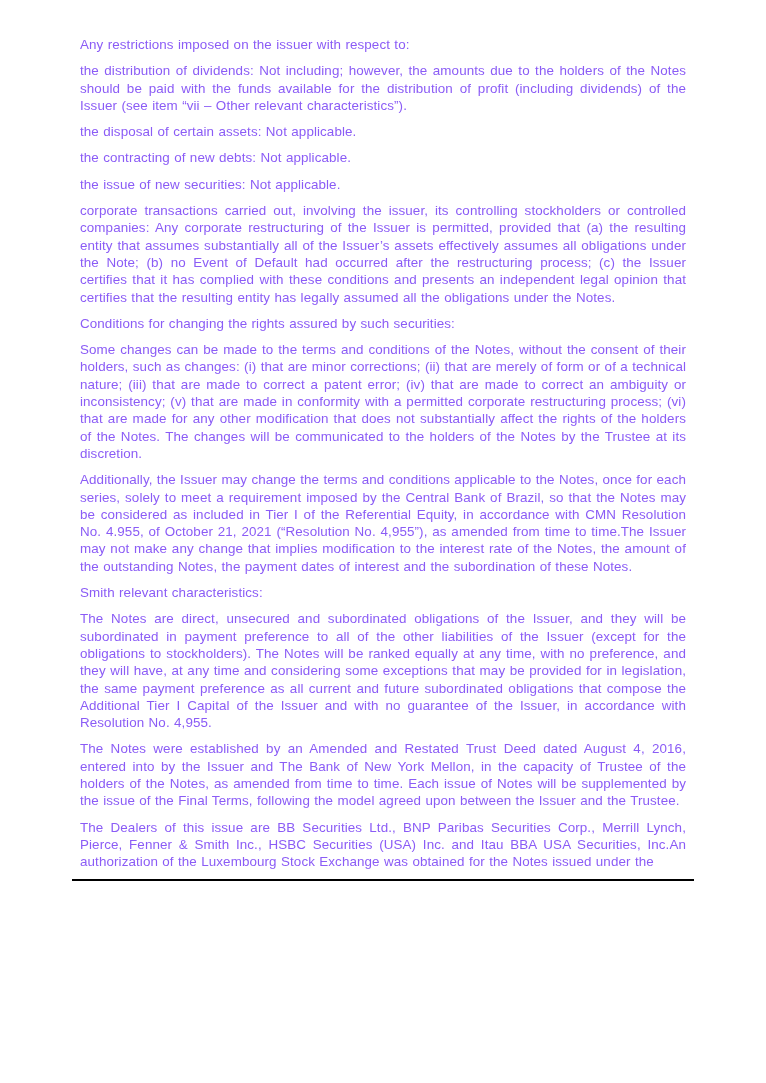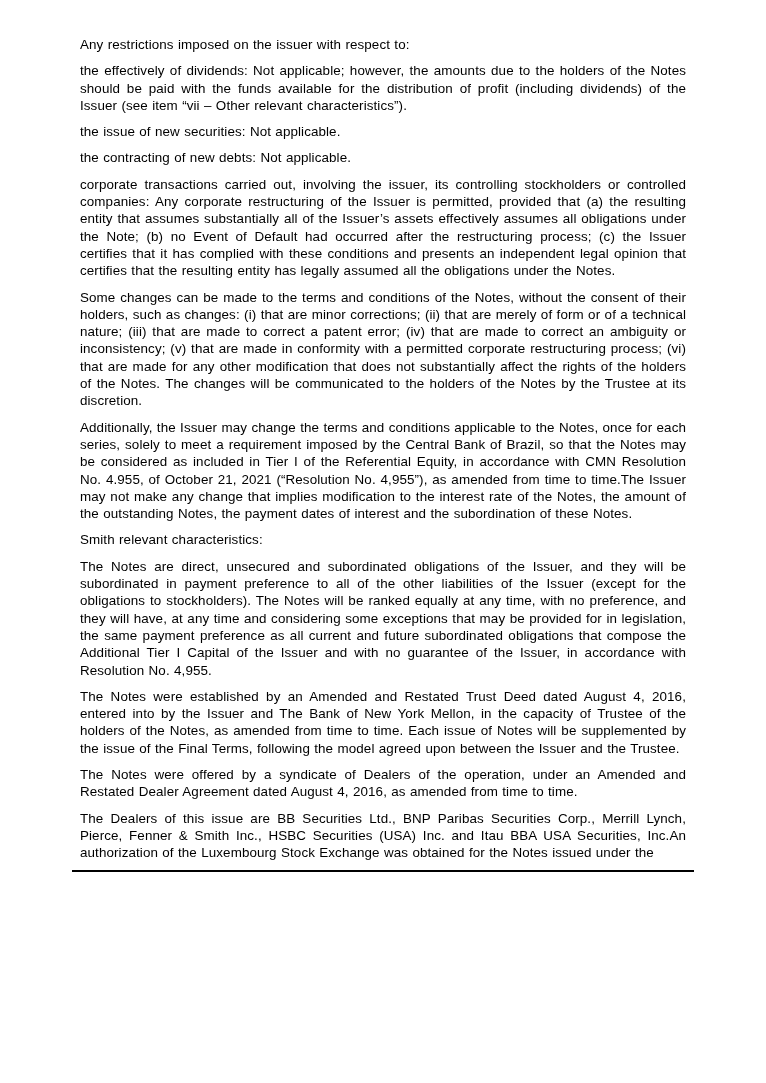--- a/index.html
+++ b/index.html
@@ -7,21 +7,21 @@
     padding: 0;
     background: #ffffff;
   }
   .page {
     position: relative;
     width: 766px;
     height: 1083px;
     background: #ffffff;
     overflow: hidden;
     font-family: "Liberation Sans", "DejaVu Sans", sans-serif;
-    color: #000000;
+    color: #8b5cf6;
   }
   .content {
     position: absolute;
     top: 36px;
     left: 80px;
     right: 80px;
   }
   .content p {
     margin: 0 0 9px 0;
     font-size: 13.4px;
@@ -37,26 +37,27 @@
     border-top: 2px solid #000000;
     height: 0;
   }
 </style>
 </head>
 <body>
 
 <div class="page">
   <div class="content">
     <p>Any restrictions imposed on the issuer with respect to:</p>
-    <p>the effectively of dividends: Not applicable; however, the amounts due to the holders of the Notes should be paid with the funds available for the distribution of profit (including dividends) of the Issuer (see item “vii – Other relevant characteristics”).</p>
+    <p>the distribution of dividends: Not including; however, the amounts due to the holders of the Notes should be paid with the funds available for the distribution of profit (including dividends) of the Issuer (see item “vii – Other relevant characteristics”).</p>
+    <p>the disposal of certain assets: Not applicable.</p>
+    <p>the contracting of new debts: Not applicable.</p>
     <p>the issue of new securities: Not applicable.</p>
-    <p>the contracting of new debts: Not applicable.</p>
     <p>corporate transactions carried out, involving the issuer, its controlling stockholders or controlled companies: Any corporate restructuring of the Issuer is permitted, provided that (a) the resulting entity that assumes substantially all of the Issuer’s assets effectively assumes all obligations under the Note; (b) no Event of Default had occurred after the restructuring process; (c) the Issuer certifies that it has complied with these conditions and presents an independent legal opinion that certifies that the resulting entity has legally assumed all the obligations under the Notes.</p>
+    <p>Conditions for changing the rights assured by such securities:</p>
     <p>Some changes can be made to the terms and conditions of the Notes, without the consent of their holders, such as changes: (i) that are minor corrections; (ii) that are merely of form or of a technical nature; (iii) that are made to correct a patent error; (iv) that are made to correct an ambiguity or inconsistency; (v) that are made in conformity with a permitted corporate restructuring process; (vi) that are made for any other modification that does not substantially affect the rights of the holders of the Notes. The changes will be communicated to the holders of the Notes by the Trustee at its discretion.</p>
     <p>Additionally, the Issuer may change the terms and conditions applicable to the Notes, once for each series, solely to meet a requirement imposed by the Central Bank of Brazil, so that the Notes may be considered as included in Tier I of the Referential Equity, in accordance with CMN Resolution No. 4.955, of October 21, 2021 (“Resolution No. 4,955”), as amended from time to time.The Issuer may not make any change that implies modification to the interest rate of the Notes, the amount of the outstanding Notes, the payment dates of interest and the subordination of these Notes.</p>
     <p>Smith relevant characteristics:</p>
     <p>The Notes are direct, unsecured and subordinated obligations of the Issuer, and they will be subordinated in payment preference to all of the other liabilities of the Issuer (except for the obligations to stockholders). The Notes will be ranked equally at any time, with no preference, and they will have, at any time and considering some exceptions that may be provided for in legislation, the same payment preference as all current and future subordinated obligations that compose the Additional Tier I Capital of the Issuer and with no guarantee of the Issuer, in accordance with Resolution No. 4,955.</p>
     <p>The Notes were established by an Amended and Restated Trust Deed dated August 4, 2016, entered into by the Issuer and The Bank of New York Mellon, in the capacity of Trustee of the holders of the Notes, as amended from time to time. Each issue of Notes will be supplemented by the issue of the Final Terms, following the model agreed upon between the Issuer and the Trustee.</p>
-    <p>The Notes were offered by a syndicate of Dealers of the operation, under an Amended and Restated Dealer Agreement dated August 4, 2016, as amended from time to time.</p>
     <p>The Dealers of this issue are BB Securities Ltd., BNP Paribas Securities Corp., Merrill Lynch, Pierce, Fenner &amp; Smith Inc., HSBC Securities (USA) Inc. and Itau BBA USA Securities, Inc.An authorization of the Luxembourg Stock Exchange was obtained for the Notes issued under the</p>
     <div class="bottom-rule"></div>
   </div>
 </div>
 
 </body></html>

